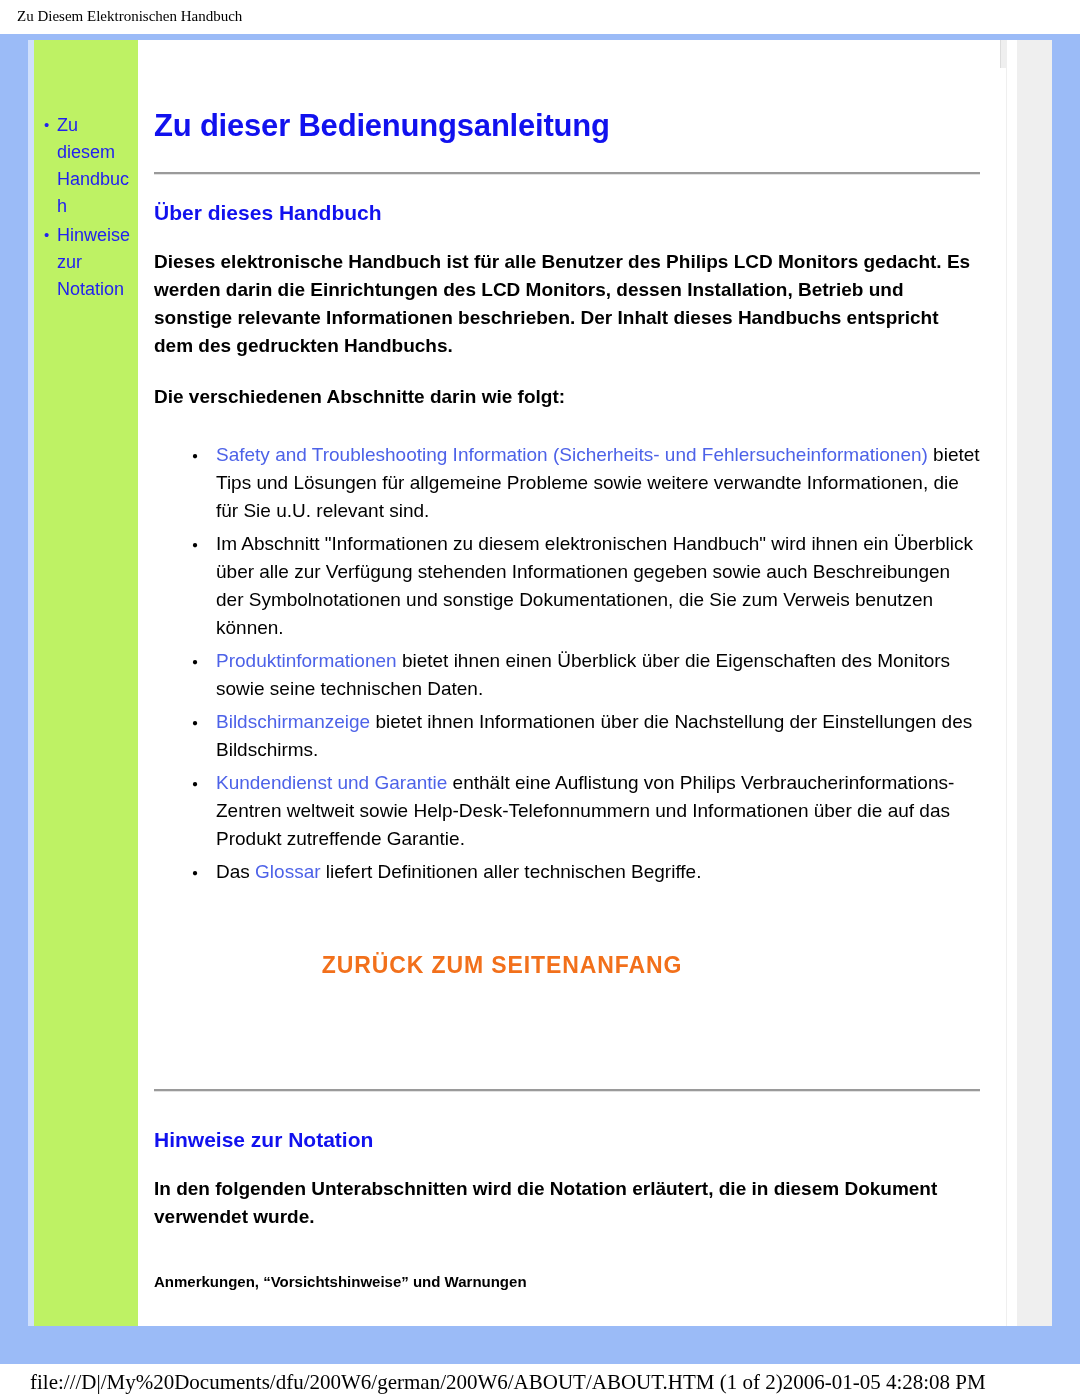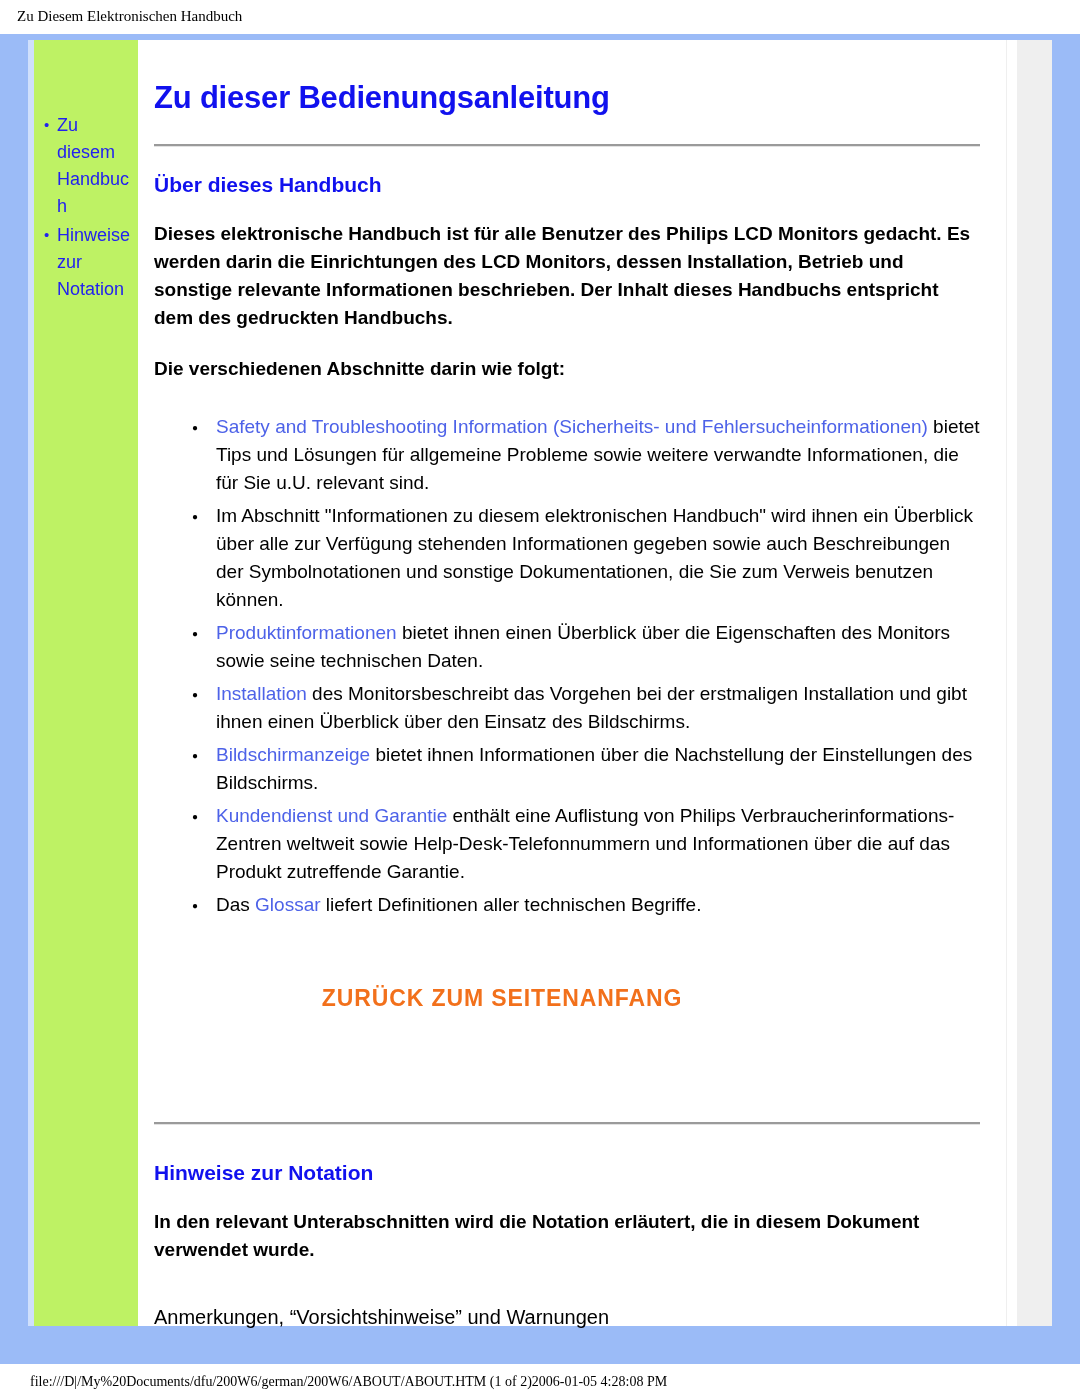--- a/index.html
+++ b/index.html
@@ -32,21 +32,21 @@
   }
   .print-footer {
     position: absolute;
     bottom: 0; left: 0;
     width: 1080px;
     height: 32px;
     line-height: 34px;
     padding-left: 30px;
     box-sizing: border-box;
     font-family: "Liberation Serif", serif;
-    font-size: 14px;
+    font-size: 21px;
     color: #000;
     white-space: nowrap;
   }
 
   
   .page-frame {
     position: absolute;
     top: 34px;
     left: 0;
     width: 1080px;
@@ -139,20 +139,21 @@
     text-decoration: none;
   }
 
   
   .main {
     flex: 1 1 auto;
     background: #ffffff;
     padding: 0 26px 0 16px;
     box-sizing: border-box;
     min-width: 0;
+    margin-top: 28px;
   }
 
   h1.doc-title {
     font-size: 31px;
     font-weight: bold;
     color: #1111ee;
     margin: 40px 0 0 0;
     letter-spacing: -0.2px;
   }
 
@@ -222,22 +223,22 @@
   .spacer-lg { height: 82px; }
 
   h2.sec-title-2 {
     font-size: 21px;
     font-weight: bold;
     color: #1111ee;
     margin: 36px 0 0 0;
   }
 
   h3.sub-title {
-    font-size: 20px;
-    font-weight: normal;
+    font-size: 15px;
+    font-weight: bold;
     color: #000;
     margin: 42px 0 0 0;
   }
 </style>
 </head>
 <body>
 
 <div class="print-header">Zu Diesem Elektronischen Handbuch</div>
 
 <div class="page-frame">
@@ -274,44 +275,41 @@
         <li>
           <span></span><a class="inline-link" href="#">Safety and Troubleshooting Information (Sicherheits- und Fehlersucheinformationen)</a><span> bietet Tips und Lösungen für allgemeine Probleme sowie weitere verwandte Informationen, die für Sie u.U. relevant sind.</span>
         </li>
         <li>
           <span>Im Abschnitt "Informationen zu diesem elektronischen Handbuch" wird ihnen ein Überblick über alle zur Verfügung stehenden Informationen gegeben sowie auch Beschreibungen der Symbolnotationen und sonstige Dokumentationen, die Sie zum Verweis benutzen können.</span><span></span>
         </li>
         <li>
           <span></span><a class="inline-link" href="#">Produktinformationen</a><span> bietet ihnen einen Überblick über die Eigenschaften des Monitors sowie seine technischen Daten.</span>
         </li>
         <li>
-          <span></span><a class="inline-link" href="#">Installation</a><span> des Monitorsbeschreibt das Vorgehen bei der erstmaligen Installation und gibt ihnen einen Überblick über den Einsatz des Bildschirms.</span>
-        </li>
-        <li>
           <span></span><a class="inline-link" href="#">Bildschirmanzeige</a><span> bietet ihnen Informationen über die Nachstellung der Einstellungen des Bildschirms.</span>
         </li>
         <li>
           <span></span><a class="inline-link" href="#">Kundendienst und Garantie</a><span> enthält eine Auflistung von Philips Verbraucherinformations-Zentren weltweit sowie Help-Desk-Telefonnummern und Informationen über die auf das Produkt zutreffende Garantie.</span>
         </li>
         <li>
           <span>Das </span><a class="inline-link" href="#">Glossar</a><span> liefert Definitionen aller technischen Begriffe.</span>
         </li>
       </ul>
 
       <div class="back-to-top-wrap">
         <a class="back-to-top" href="#">ZURÜCK ZUM SEITENANFANG</a>
       </div>
 
       <div class="spacer-lg"></div>
 
       <hr class="rule">
 
       <h2 class="sec-title-2">Hinweise zur Notation</h2>
 
-      <p class="body">In den relevant Unterabschnitten wird die Notation erläutert, die in diesem Dokument verwendet wurde.</p>
+      <p class="body">In den folgenden Unterabschnitten wird die Notation erläutert, die in diesem Dokument verwendet wurde.</p>
 
       <h3 class="sub-title">Anmerkungen, “Vorsichtshinweise” und Warnungen</h3>
 
     </main>
   </div>
 </div>
 
 <div class="print-footer">file:///D|/My%20Documents/dfu/200W6/german/200W6/ABOUT/ABOUT.HTM (1 of 2)2006-01-05 4:28:08 PM</div>
 
 </body></html>

